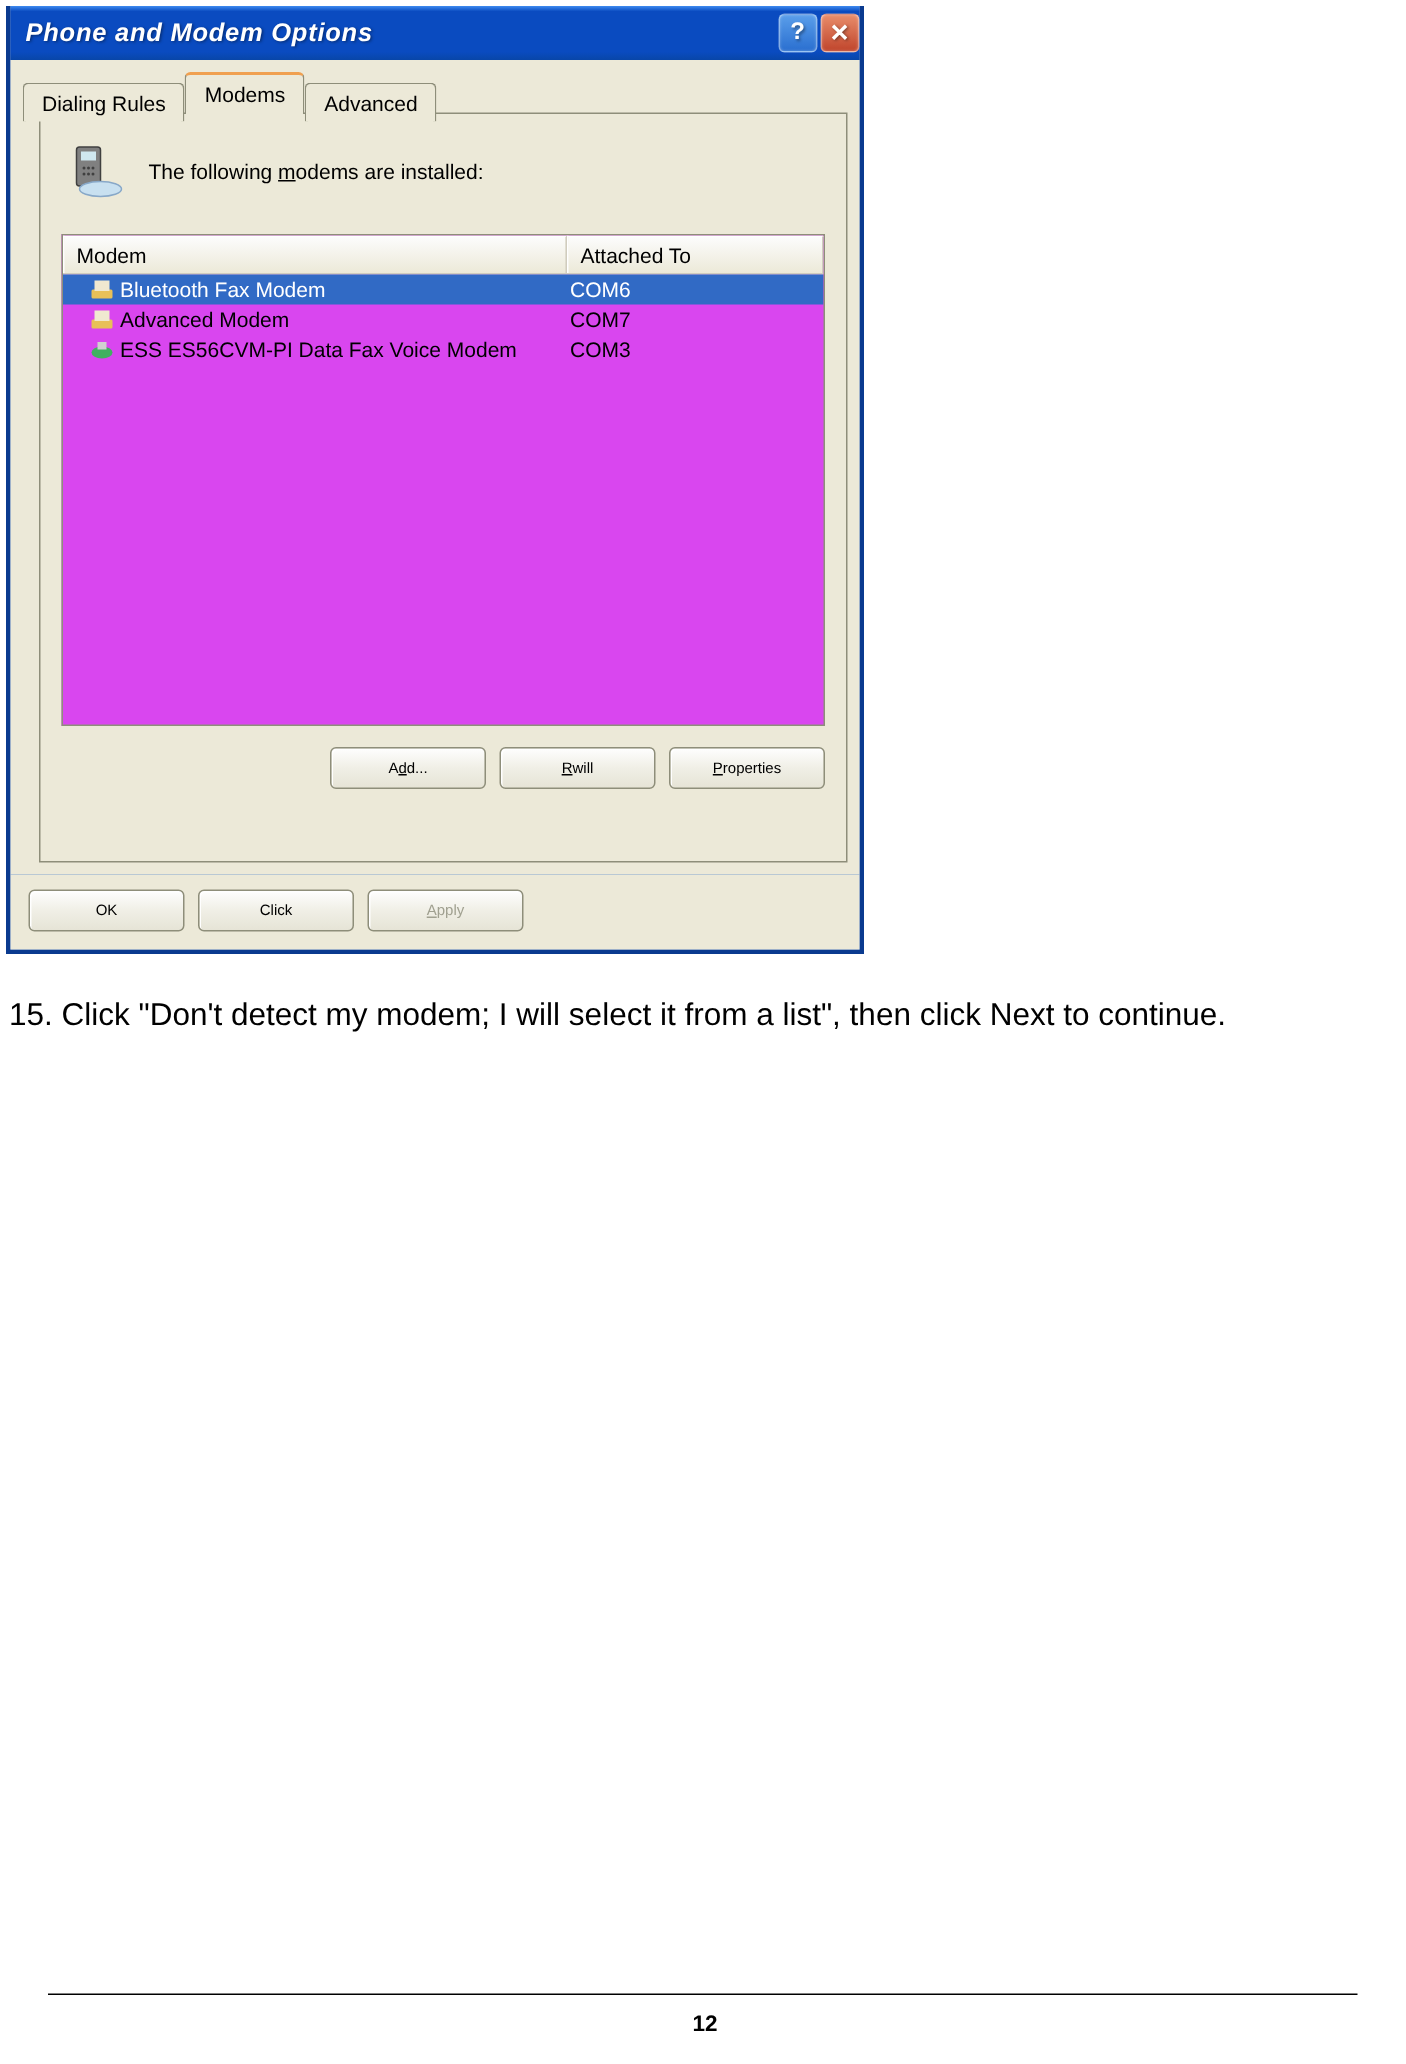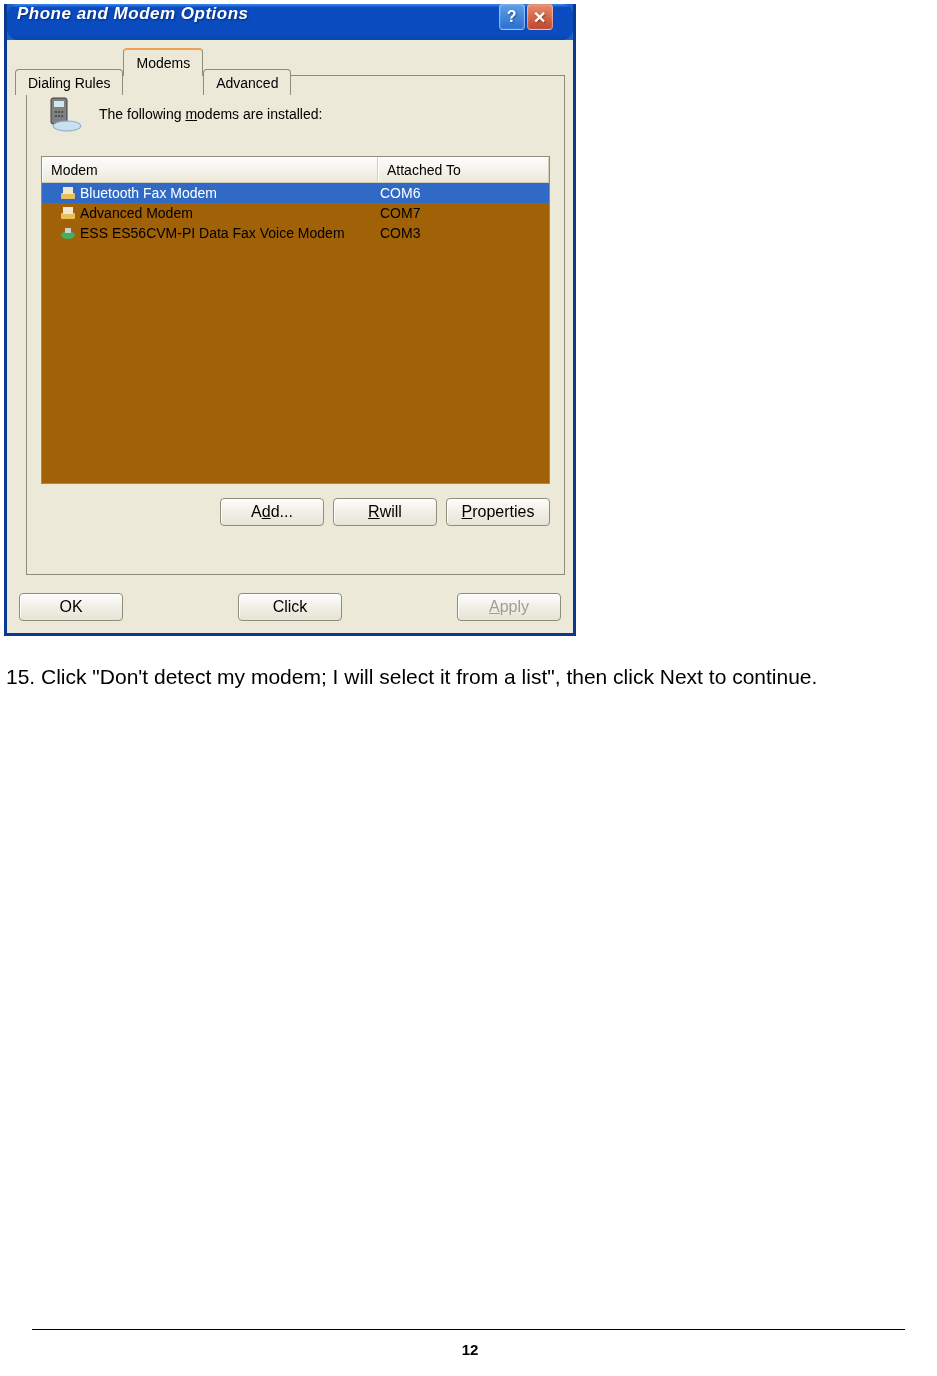--- a/index.html
+++ b/index.html
@@ -15,28 +15,27 @@
       width: 572px;
       border: 3px solid #0a3a8f;
       border-top: none;
       background: linear-gradient(to bottom, #1e5ec7 0%, #3778d8 50%, #1e5ec7 100%);
     }
     .titlebar {
       background: linear-gradient(to bottom, #3e8bf0 0%, #0a4bc0 10%, #0a4bc0 85%, #0846a8 100%);
       height: 36px;
       color: #fff;
       display: flex;
-      align-items: flex-start;
-      padding: 0 20px 0 10px;
+      align-items: center;
+      padding: 0 0 0 10px;
       font-size: 17px;
       font-weight: bold;
       font-style: italic;
       letter-spacing: 0.5px;
       text-shadow: 1px 1px 2px rgba(0,0,0,0.4);
-      border-radius: 11px;
     }
     .titlebar-text { flex: 1; }
     .titlebar-buttons { display: flex; gap: 2px; }
     .titlebar-btn {
       width: 26px; height: 26px;
       border-radius: 4px;
       display: flex; align-items: center; justify-content: center;
       font-weight: bold;
       font-size: 16px;
       color: #fff;
@@ -58,21 +57,21 @@
     }
     .tab {
       background: #ece9d8;
       border: 1px solid #8e8e7a;
       border-bottom: none;
       padding: 5px 12px 4px;
       font-size: 14px;
       border-radius: 4px 4px 0 0;
       margin-right: 0px;
       position: relative;
-      top: 19px;
+      top: 5px;
     }
     .tab.active {
       background: #ece9d8;
       border-top: 2px solid #f0a050;
       z-index: 3;
       top: 0px;
       padding-bottom: 5px;
       text-align: right;
     }
     .tab-content {
@@ -92,21 +91,21 @@
       padding-left: 4px;
     }
     .modem-phone-icon {
       width: 40px; height: 40px;
       display: flex; align-items: center; justify-content: center;
       font-size: 32px;
     }
     .info-text { font-size: 14px; }
     .info-text .underline { text-decoration: underline; }
     .listview {
-      background: #a16207;
+      background: #d946ef;
       border: 1px solid #8e8e7a;
       height: 328px;
       margin-bottom: 14px;
       overflow: hidden;
     }
     .lv-header {
       display: flex;
       background: #ece9d8;
       border-bottom: 1px solid #d0ccbe;
     }
@@ -144,31 +143,31 @@
       display: flex;
       justify-content: flex-end;
       gap: 9px;
     }
     .winbtn {
       width: 104px;
       height: 28px;
       background: linear-gradient(to bottom, #fefefe 0%, #f0efe6 50%, #e6e4d6 100%);
       border: 1px solid #8e8e7a;
       border-radius: 4px;
-      font-size: 16px;
+      font-size: 10px;
       font-family: Tahoma, Arial, sans-serif;
       cursor: pointer;
       box-shadow: inset 1px 1px 0 #fff;
     }
     .winbtn.disabled { color: #a0a090; }
     .dialog-footer {
       background: #ece9d8;
       padding: 10px 12px 12px;
       display: flex;
-      justify-content: space-between;
+      justify-content: flex-start;
       gap: 9px;
     }
     .btn-underline { text-decoration: underline; }
     .instruction {
       font-size: 21px;
       margin-top: 26px;
       margin-left: 2px;
       line-height: 1.4;
       font-family: Arial, sans-serif;
     }

